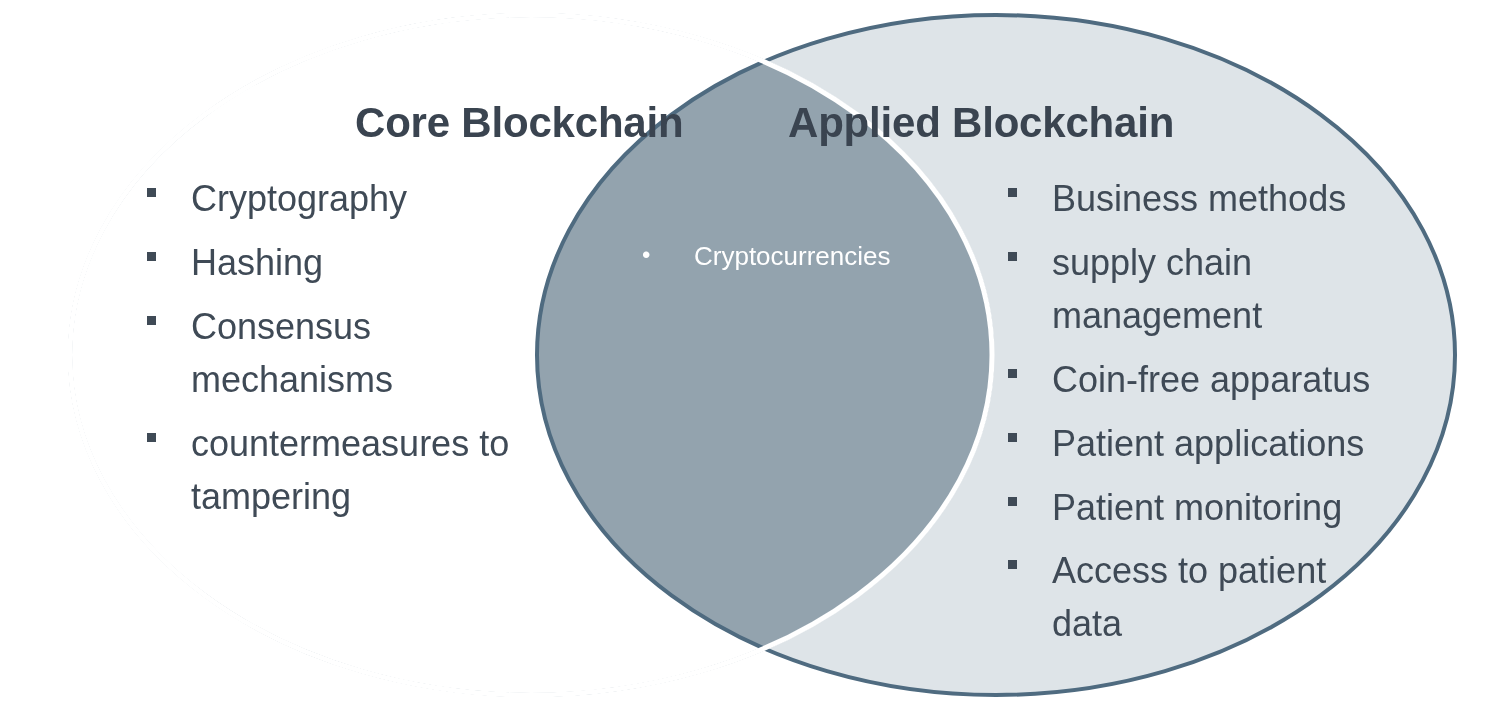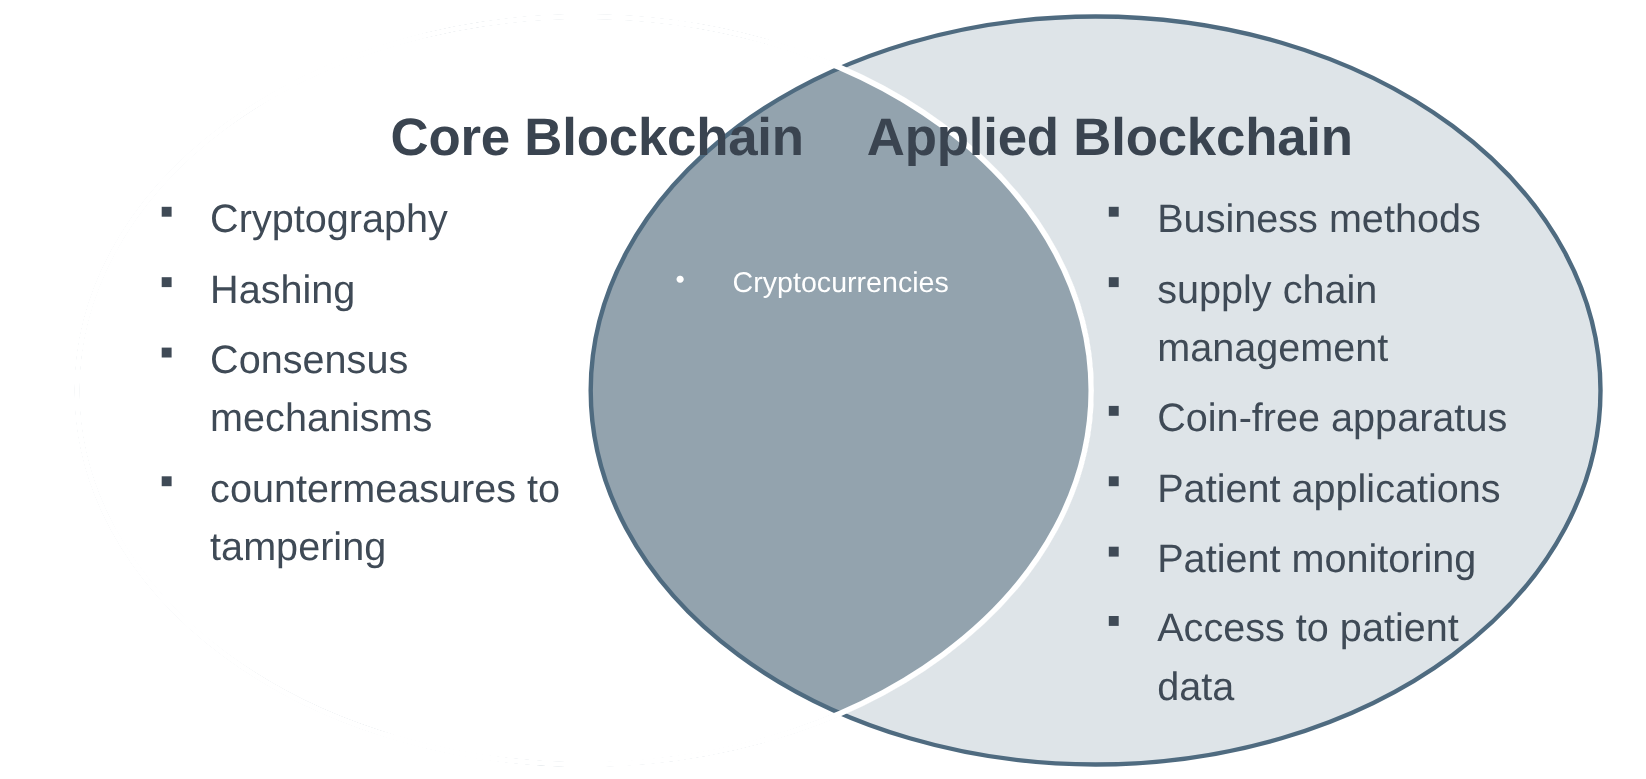--- a/index.html
+++ b/index.html
@@ -23,21 +23,21 @@
     top: 0;
     left: 0;
     width: 1496px;
     height: 708px;
   }
 
   
   .venn-title {
     position: absolute;
     font-weight: bold;
-    font-size: 48px;
+    font-size: 42px;
     line-height: 1.05;
     color: #3a4450;
     white-space: nowrap;
     letter-spacing: -0.2px;
   }
   #title-left  { left: 355px; top: 101px; }
   #title-right { left: 788px; top: 101px; text-align: right; }
 
   
   .venn-list {
@@ -65,21 +65,21 @@
     height: 9px;
     background: #3f4a56;
   }
 
   #list-left  { left: 139px; top: 173px; width: 430px; }
   #list-right { left: 1000px; top: 173px; width: 400px; }
 
   
   #list-center {
     position: absolute;
-    left: 604px;
+    left: 632px;
     top: 238px;
     width: 330px;
     list-style: none;
     margin: 0;
     padding: 0;
   }
   #list-center li {
     position: relative;
     font-size: 26px;
     line-height: 1.46;

